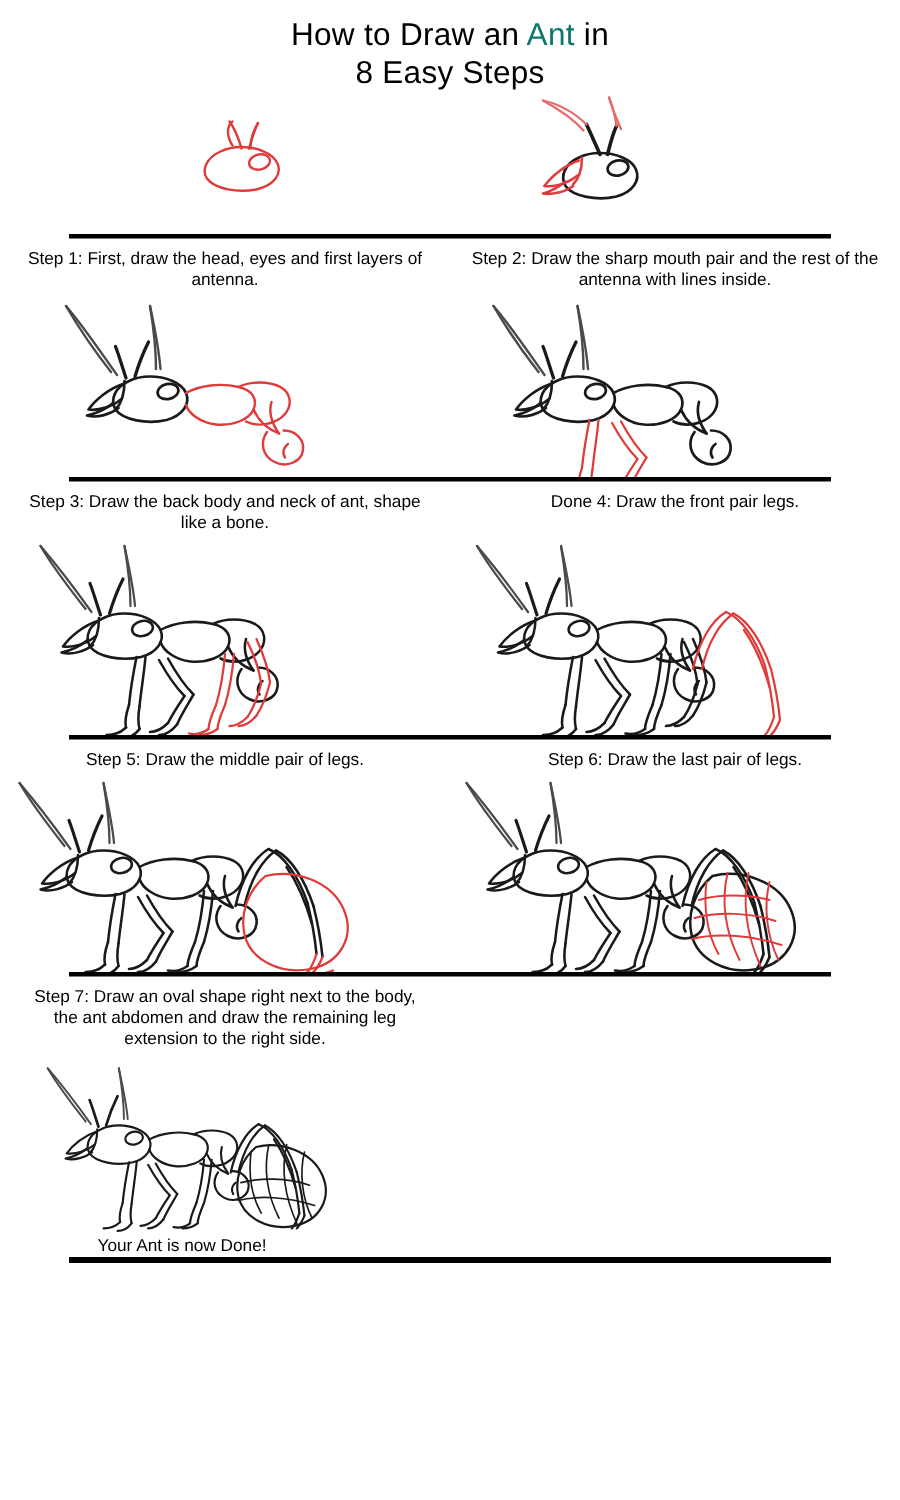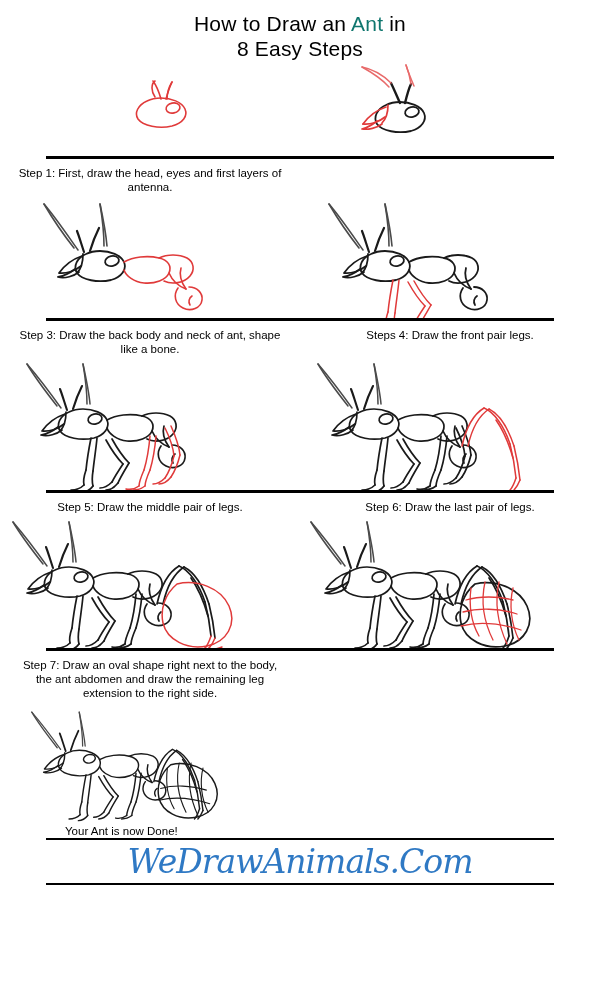--- a/index.html
+++ b/index.html
@@ -137,20 +137,23 @@
         </g>
       </svg>
     </div>
   </div>
 
   <div class="rule"></div>
 
   <div class="row">
     <div class="cell">
       <div class="caption">Step 1: First, draw the head, eyes and first layers of antenna.</div>
+    </div>
+    <div class="cell">
+      <div class="caption">Step 2: Draw the sharp mouth pair and the rest of the antenna with lines inside.</div>
     </div>
   </div>
 
   <div class="row">
     <div class="cell">
       <svg class="art" width="260" height="122" viewBox="0 0 260 122" aria-hidden="true">
         <g fill="none" stroke-linecap="round" stroke-linejoin="round">
           <g stroke="#4a4a4a" stroke-width="1.6">
             <path d="M58 54 C48 40 36 22 24 8"></path>
               <path d="M24 8 C31 20 43 38 54 52"></path>
@@ -226,21 +229,21 @@
     </div>
   </div>
 
   <div class="rule"></div>
 
   <div class="row">
     <div class="cell">
       <div class="caption">Step 3: Draw the back body and neck of ant, shape like a bone.</div>
     </div>
     <div class="cell">
-      <div class="caption">Steps 4: Draw the front pair legs.</div>
+      <div class="caption">Done 4: Draw the front pair legs.</div>
     </div>
   </div>
 
   <div class="row">
     <div class="cell">
       <svg class="art" width="275" height="132" viewBox="0 0 275 132" aria-hidden="true">
         <g fill="none" stroke-linecap="round" stroke-linejoin="round">
           <g stroke="#4a4a4a" stroke-width="1.5">
             <path d="M48 50 C38 36 26 20 14 6"></path>
               <path d="M14 6 C21 18 33 34 44 48"></path>
@@ -577,18 +580,15 @@
             <path d="M158 110 C174 106 196 107 218 114"></path>
           </g>
         </g>
       </svg>
     </div>
     <div class="cell"></div>
   </div>
 
   <div class="done-text">Your Ant is now Done!</div>
   <div class="rule thin"></div>
-  <div class="logo-wrap">
-    <div class="logo">WeDrawAnimals.Com</div>
-  </div>
   <div class="rule thin"></div>
 
 </div>
 
 </body></html>

